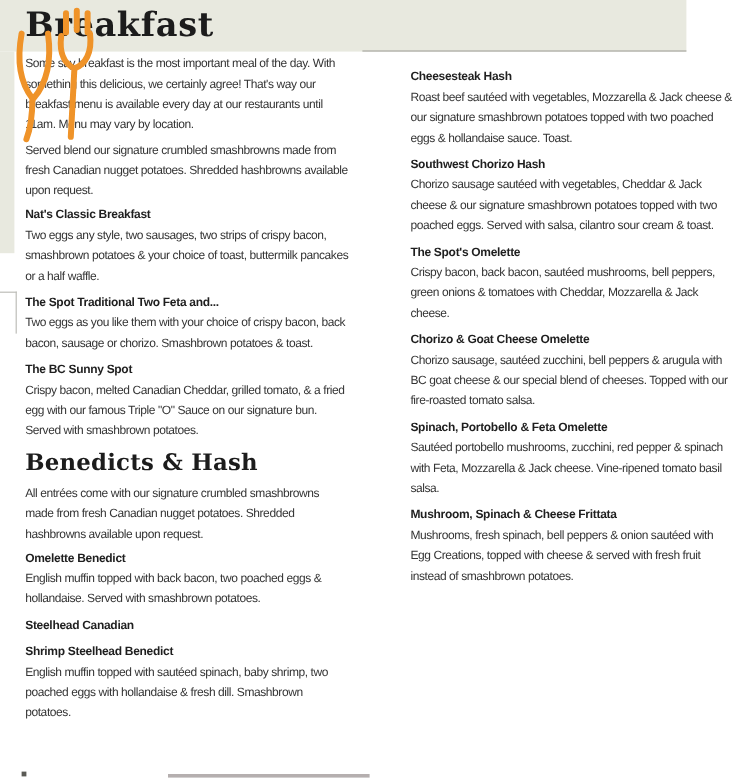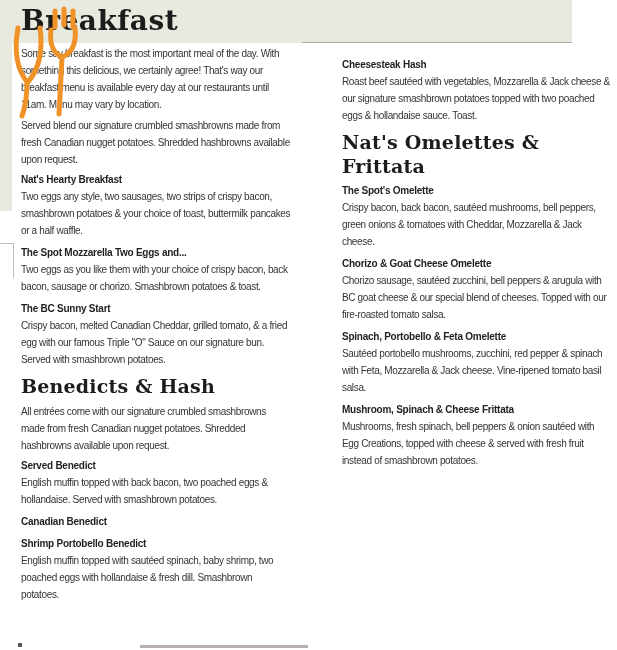--- a/index.html
+++ b/index.html
@@ -68,55 +68,58 @@
     </g>
   </svg>
 </div>
 
 <div class="col col-left">
   <p class="body-text">Some say breakfast is the most important meal of the day. With something this delicious, we certainly agree! That's way our breakfast menu is available every day at our restaurants until 11am. Menu may vary by location.</p>
 
   <p class="body-text">Served blend our signature crumbled smashbrowns made from fresh Canadian nugget potatoes. Shredded hashbrowns available upon request.</p>
 
   <div class="menu-item">
-    <p class="item-name">Nat's Hearty Breakfast</p>
+    <p class="item-name">Nat's Classic Breakfast</p>
     <p class="body-text item-desc">Two eggs any style, two sausages, two strips of crispy bacon, smashbrown potatoes &amp; your choice of toast, buttermilk pancakes or a half waffle.</p>
   </div>
   <div class="menu-item">
-    <p class="item-name">The Spot Mozzarella Two Eggs and...</p>
+    <p class="item-name">The Spot Traditional Two Feta and...</p>
     <p class="body-text item-desc">Two eggs as you like them with your choice of crispy bacon, back bacon, sausage or chorizo. Smashbrown potatoes &amp; toast.</p>
   </div>
   <div class="menu-item">
-    <p class="item-name">The BC Sunny Start</p>
+    <p class="item-name">The BC Sunny Spot</p>
     <p class="body-text item-desc">Crispy bacon, melted Canadian Cheddar, grilled tomato, &amp; a fried egg with our famous Triple "O" Sauce on our signature bun. Served with smashbrown potatoes.</p>
   </div>
 
   <h2 class="section-heading">Benedicts &amp; Hash</h2>
   <p class="body-text">All entrées come with our signature crumbled smashbrowns made from fresh Canadian nugget potatoes. Shredded hashbrowns available upon request.</p>
 
   <div class="menu-item">
-    <p class="item-name">Served Benedict</p>
+    <p class="item-name">Omelette Benedict</p>
     <p class="body-text item-desc">English muffin topped with back bacon, two poached eggs &amp; hollandaise. Served with smashbrown potatoes.</p>
   </div>
   <div class="menu-item">
-    <p class="item-name">Canadian Benedict</p>
+    <p class="item-name">Steelhead Canadian</p>
   </div>
   <div class="menu-item">
-    <p class="item-name">Shrimp Portobello Benedict</p>
+    <p class="item-name">Shrimp Steelhead Benedict</p>
     <p class="body-text item-desc">English muffin topped with sautéed spinach, baby shrimp, two poached eggs with hollandaise &amp; fresh dill. Smashbrown potatoes.</p>
   </div>
 </div>
 
 <div class="col col-right">
   <div class="menu-item">
     <p class="item-name">Cheesesteak Hash</p>
     <p class="body-text item-desc">Roast beef sautéed with vegetables, Mozzarella &amp; Jack cheese &amp; our signature smashbrown potatoes topped with two poached eggs &amp; hollandaise sauce. Toast.</p>
   </div>
+  <div class="menu-item">
+    <p class="item-name">Southwest Chorizo Hash</p>
+    <p class="body-text item-desc">Chorizo sausage sautéed with vegetables, Cheddar &amp; Jack cheese &amp; our signature smashbrown potatoes topped with two poached eggs. Served with salsa, cilantro sour cream &amp; toast.</p>
+  </div>
 
-  <h2 class="section-heading">Nat's Omelettes &amp; Frittata</h2>
 
   <div class="menu-item">
     <p class="item-name">The Spot's Omelette</p>
     <p class="body-text item-desc">Crispy bacon, back bacon, sautéed mushrooms, bell peppers, green onions &amp; tomatoes with Cheddar, Mozzarella &amp; Jack cheese.</p>
   </div>
   <div class="menu-item">
     <p class="item-name">Chorizo &amp; Goat Cheese Omelette</p>
     <p class="body-text item-desc">Chorizo sausage, sautéed zucchini, bell peppers &amp; arugula with BC goat cheese &amp; our special blend of cheeses. Topped with our fire-roasted tomato salsa.</p>
   </div>
   <div class="menu-item">

